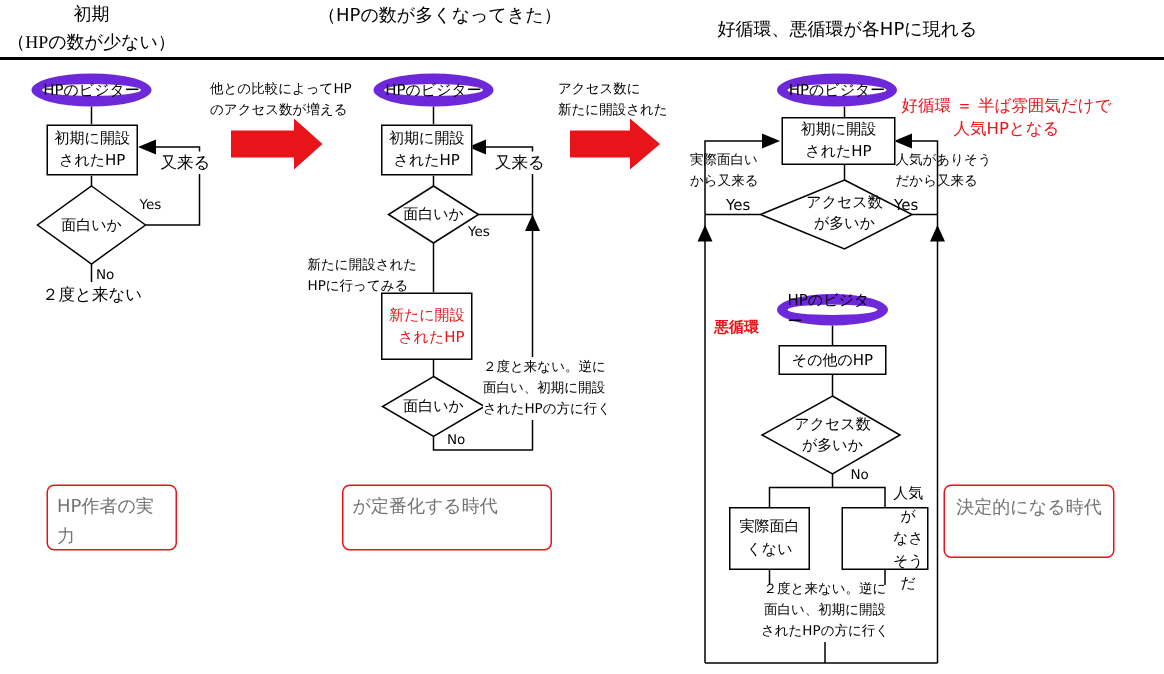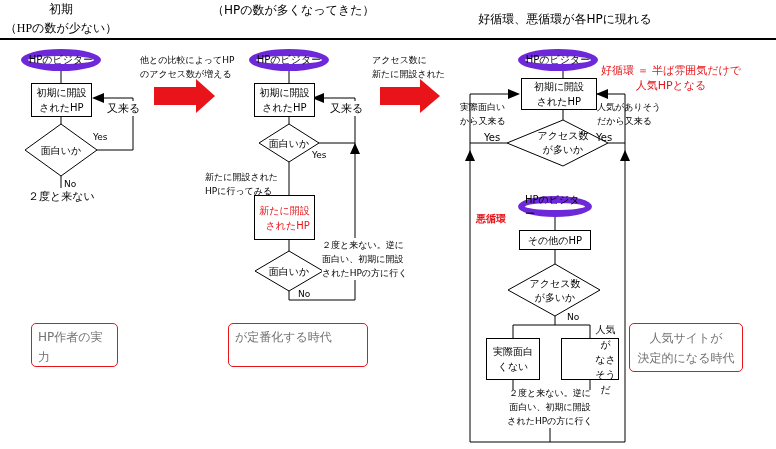--- a/index.html
+++ b/index.html
@@ -211,15 +211,14 @@
       <div>人気が</div>
       <div>なさそうだ</div>
     </div>
 </div>
 <div class="abs sm ctr" style="left:500px;top:386px;width:100px;">
   <div>２度と来ない。逆に</div>
   <div>面白い、初期に開設</div>
   <div>されたHPの方に行く</div>
 </div>
 <div class="callout ctr" style="left:629px;top:323px;width:114px;height:49px;padding-top:4px;">
-  <div>人気サイトが</div>
   <div>決定的になる時代</div>
 </div>
 
 </body></html>

